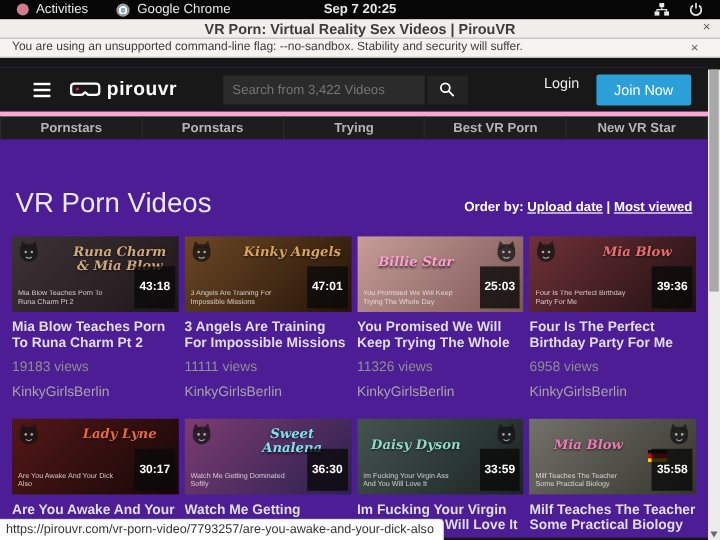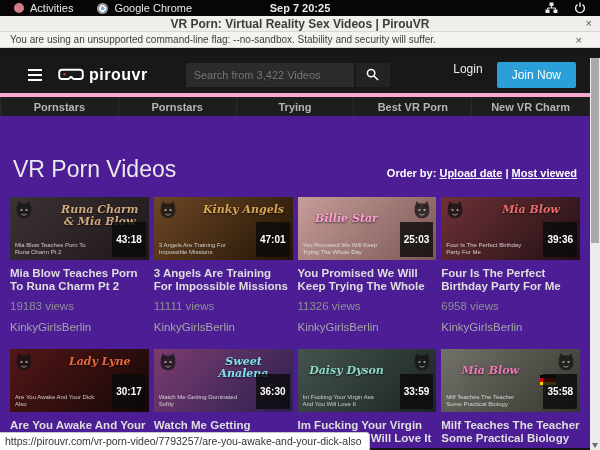--- a/index.html
+++ b/index.html
@@ -166,21 +166,21 @@
 
   <div class="nav-item">
     <span class="nav-label">Trying</span>
   </div>
 
   <div class="nav-item">
     <span class="nav-label">Best VR Porn</span>
   </div>
 
   <div class="nav-item">
-    <span class="nav-label">New VR Charm</span>
+    <span class="nav-label">New VR Star</span>
   </div>
 </div>
 
   <div class="page-head">
     <h1 class="page-title">VR Porn Videos</h1>
     <div class="orderby">
       <span>Order by:</span>
       <a href="#">Upload date</a>
       <span>|</span>
       <a href="#">Most viewed</a>

